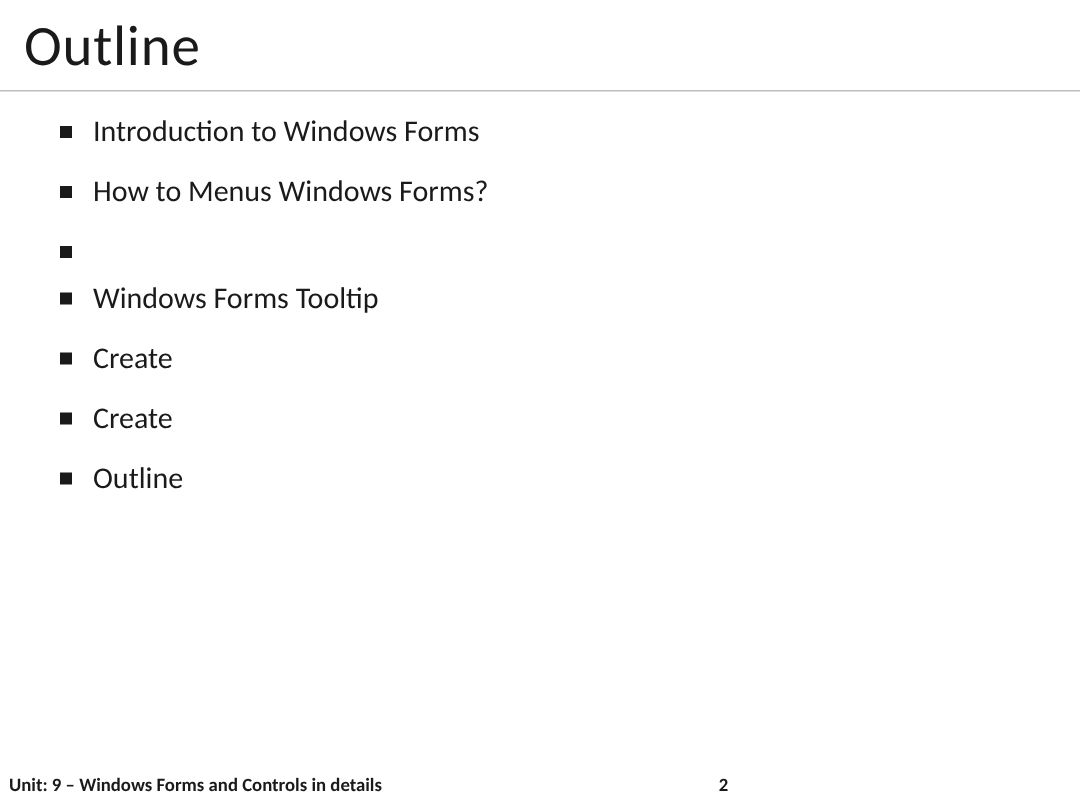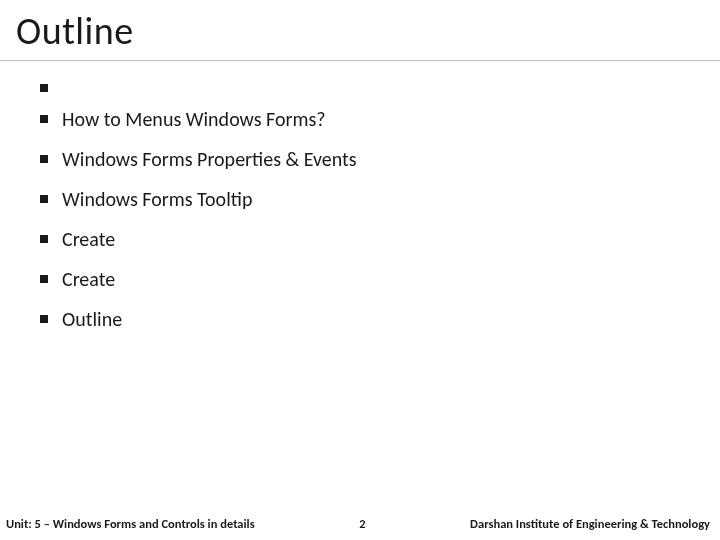--- a/index.html
+++ b/index.html
@@ -19,28 +19,28 @@
 <body>
 
 <div class="slide">
 
   <div class="title">Outline</div>
 
   <div class="content">
     <ul class="bullet-list">
       <li>
         <span class="sq"></span>
+        <span>Introduction to Windows Forms</span>
       </li>
       <li>
         <span class="sq"></span>
         <span>How to Menus Windows Forms?</span>
       </li>
       <li>
         <span class="sq"></span>
-        <span>Windows Forms Properties &amp; Events</span>
       </li>
       <li>
         <span class="sq"></span>
         <span>Windows Forms Tooltip</span>
       </li>
       <li>
         <span class="sq"></span>
         <span>Create</span>
       </li>
       <li>
@@ -48,18 +48,17 @@
         <span>Create</span>
       </li>
       <li>
         <span class="sq"></span>
         <span>Outline</span>
       </li>
     </ul>
   </div>
 
   <div class="footer">
-    <div class="footer-left">Unit: 5 – Windows Forms and Controls in details</div>
+    <div class="footer-left">Unit: 9 – Windows Forms and Controls in details</div>
     <div class="footer-center">2</div>
-    <div class="footer-right">Darshan Institute of Engineering &amp; Technology</div>
   </div>
 
 </div>
 
 </body></html>

